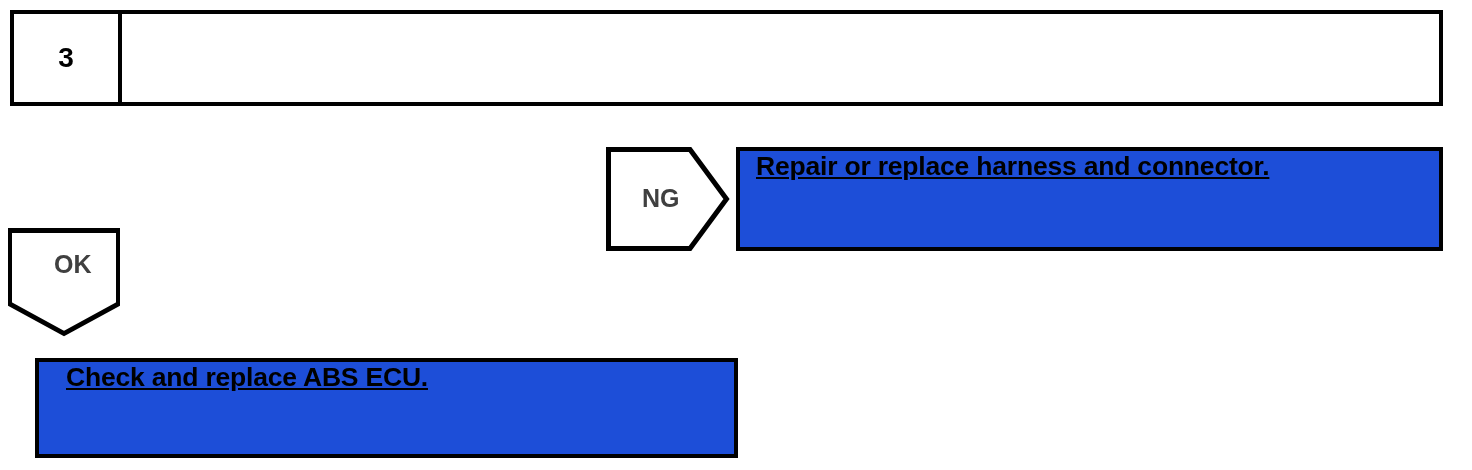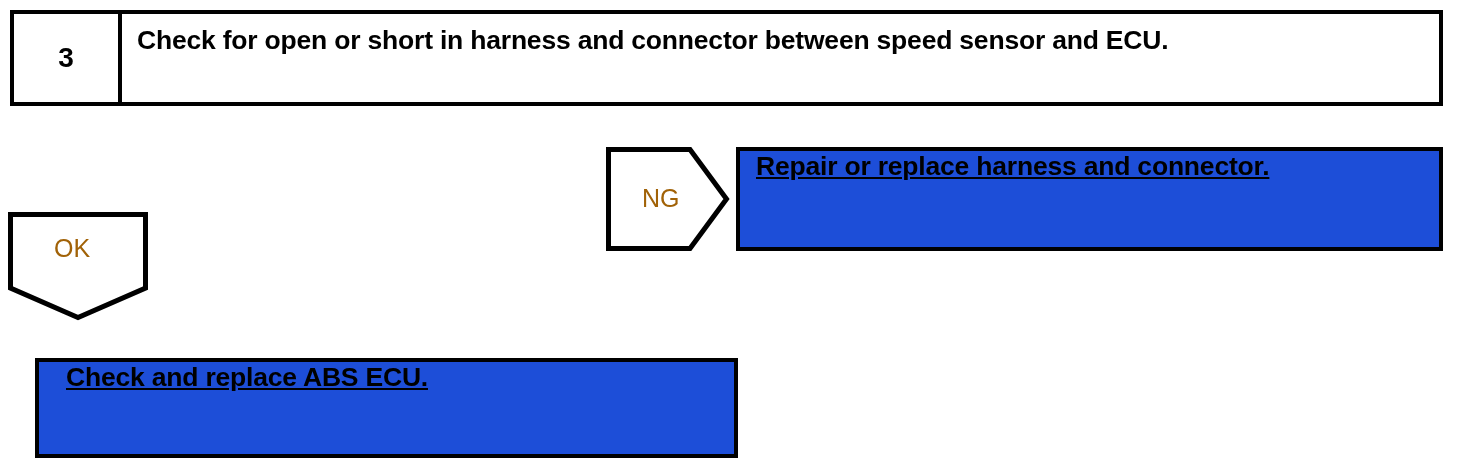--- a/index.html
+++ b/index.html
@@ -66,42 +66,42 @@
   .pentagon-right {
     position: absolute;
     left: 606px;
     top: 147px;
     width: 123px;
     height: 104px;
   }
   .pentagon-down {
     position: absolute;
     left: 8px;
-    top: 212px;
-    width: 140px;
+    top: 228px;
+    width: 112px;
     height: 108px;
   }
   .pentagon-right svg,
   .pentagon-down svg {
     display: block;
     width: 100%;
     height: 100%;
     overflow: visible;
   }
   .pent-shape {
     fill: #ffffff;
     stroke: #000000;
     stroke-width: 5;
     stroke-linejoin: miter;
   }
   .pent-label {
     position: absolute;
     font-size: 25px;
-    font-weight: normal;
-    color: #a16207;
+    font-weight: bold;
+    color: #404040;
     line-height: 1;
   }
   .label-ng {
     left: 36px;
     top: 39px;
   }
   .label-ok {
     left: 46px;
     top: 24px;
   }
@@ -143,23 +143,20 @@
 </style>
 </head>
 <body>
 
 <div id="canvas">
 
   <div class="step-box">
     <div class="step-num-cell">
       <span class="step-num">3</span>
     </div>
-    <div class="step-text-cell">
-      <span class="step-text">Check for open or short in harness and connector between speed sensor and ECU.</span>
-    </div>
   </div>
 
   <div class="pentagon-right">
     <svg viewBox="0 0 123 104" preserveAspectRatio="none">
       <polygon class="pent-shape" points="2.5,2.5 84,2.5 120.5,52 84,101.5 2.5,101.5"></polygon>
     </svg>
     <span class="pent-label label-ng">NG</span>
   </div>
 
   <div class="result-box" id="repair-box">

